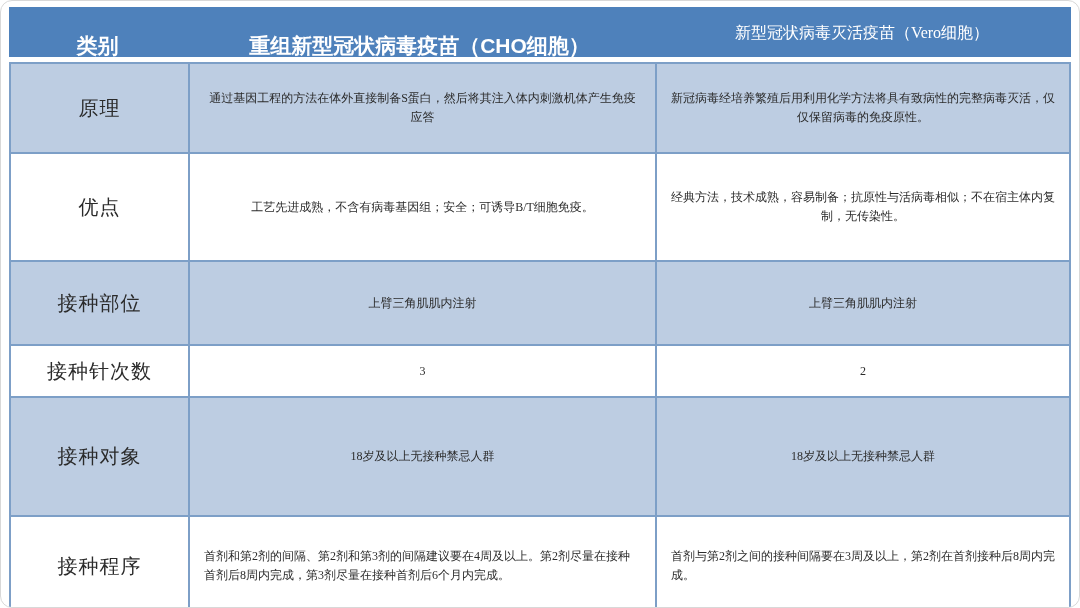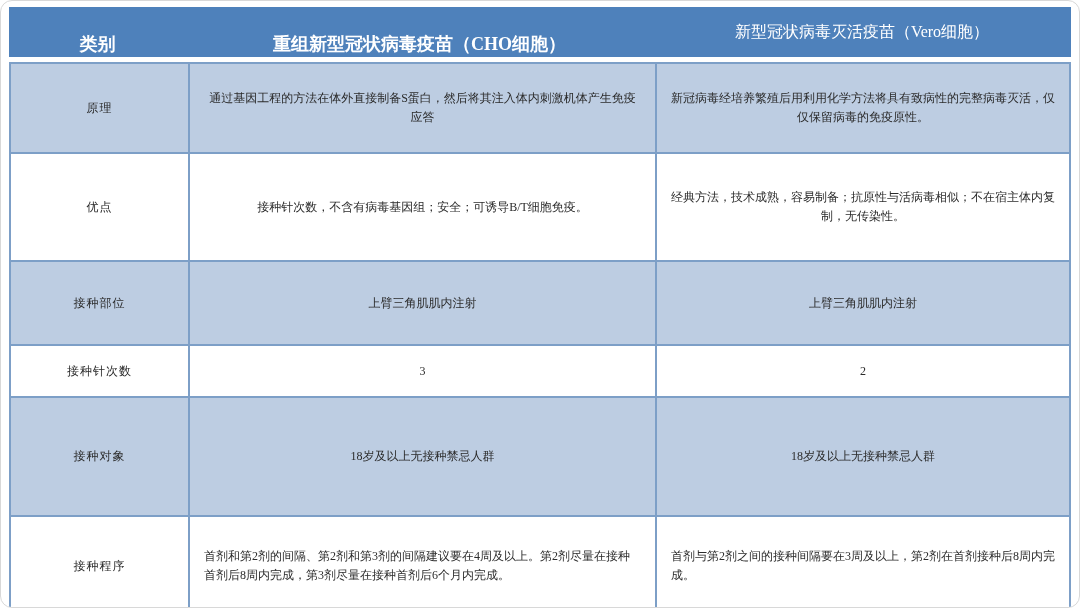--- a/index.html
+++ b/index.html
@@ -28,23 +28,23 @@
   }
   .header-cell{
     text-align:center;
     color:#ffffff;
     font-size:18px;
     line-height:1.2;
     padding:0 6px;
   }
   .header-cell.cat,
   .header-cell.cho{
-    font-family:Liberation Serif, serif;
+    font-family:Liberation Sans, sans-serif;
     font-weight:bold;
-    font-size:18px;
+    font-size:21px;
     margin-top:26px;
   }
   .header-cell.vero{
     font-family:"Liberation Serif","DejaVu Serif",serif;
     font-weight:400;
     font-size:16px;
   }
   
   .body-grid{
     margin-top:5px;
@@ -66,21 +66,21 @@
   .t-cell{
     display:flex;
     align-items:center;
     justify-content:center;
     text-align:center;
     font-size:12px;
     line-height:1.55;
     padding:4px 14px;
   }
   .t-cell + .t-cell{ border-left:2px solid #7d9fc7; }
-  .t-cell.label{ font-size:12px; letter-spacing:1px; }
+  .t-cell.label{ font-size:20px; letter-spacing:1px; }
   .t-row.left-text .t-cell.val{
     justify-content:flex-start;
     text-align:left;
   }
 </style>
 </head>
 <body>
 
 <div class="canvas">
   <div class="vax-table">
@@ -94,21 +94,21 @@
     <div class="body-grid">
 
       <div class="t-row">
         <div class="t-cell label">原理</div>
         <div class="t-cell val">通过基因工程的方法在体外直接制备S蛋白，然后将其注入体内刺激机体产生免疫应答</div>
         <div class="t-cell val">新冠病毒经培养繁殖后用利用化学方法将具有致病性的完整病毒灭活，仅仅保留病毒的免疫原性。</div>
       </div>
 
       <div class="t-row">
         <div class="t-cell label">优点</div>
-        <div class="t-cell val">接种针次数，不含有病毒基因组；安全；可诱导B/T细胞免疫。</div>
+        <div class="t-cell val">工艺先进成熟，不含有病毒基因组；安全；可诱导B/T细胞免疫。</div>
         <div class="t-cell val">经典方法，技术成熟，容易制备；抗原性与活病毒相似；不在宿主体内复制，无传染性。</div>
       </div>
 
       <div class="t-row">
         <div class="t-cell label">接种部位</div>
         <div class="t-cell val">上臂三角肌肌内注射</div>
         <div class="t-cell val">上臂三角肌肌内注射</div>
       </div>
 
       <div class="t-row">

